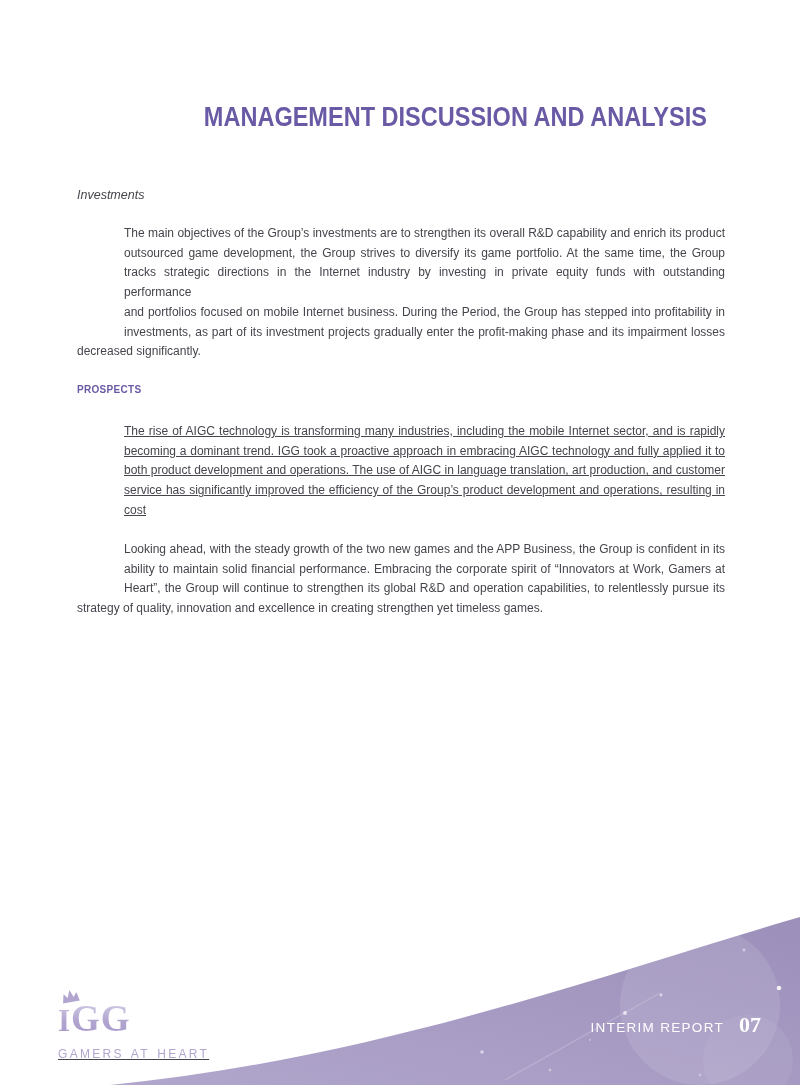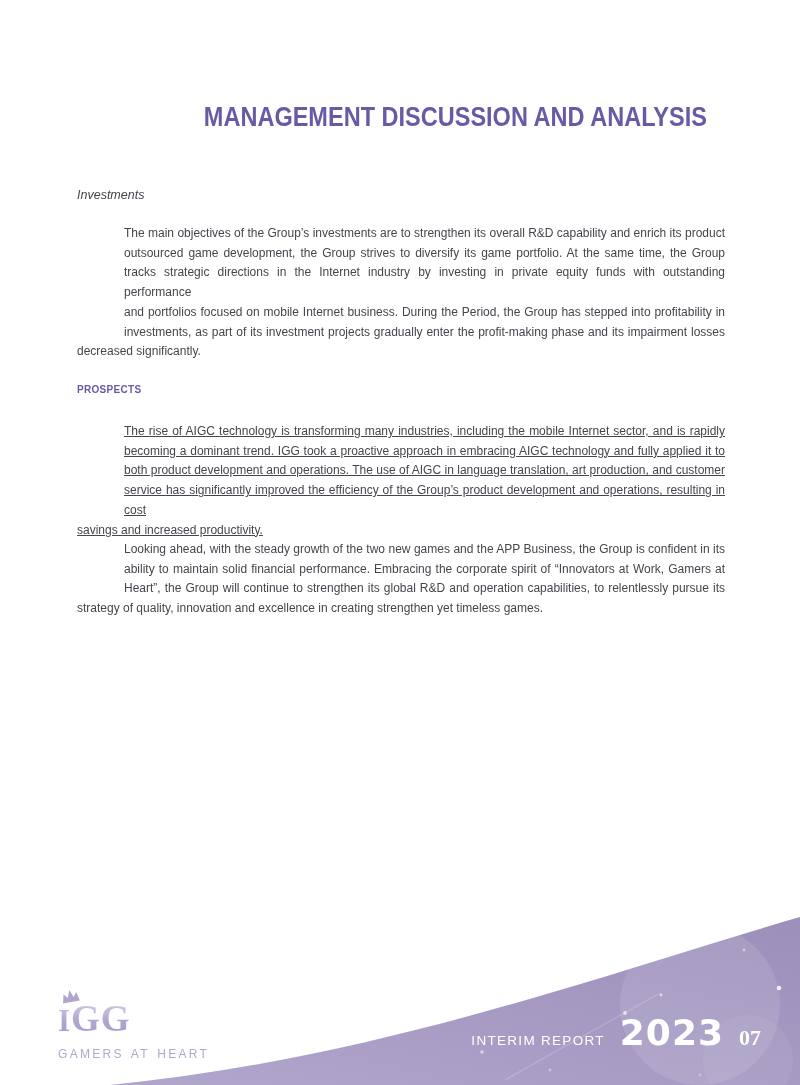--- a/index.html
+++ b/index.html
@@ -69,20 +69,21 @@
     width: 800px; height: 230px;
     display: block;
   }
   .swoosh-stop-a { stop-color: var(--swoosh-a); }
   .swoosh-stop-b { stop-color: var(--swoosh-b); }
   .logo {
     position: absolute;
     left: 58px;
     top: 991px;
     width: 120px;
+    text-decoration: underline;
   }
   .logo-row { position: relative; height: 46px; }
   .crown-icon {
     position: absolute;
     left: 3px; top: -1px;
     transform: rotate(-10deg);
   }
   .logo-text {
     position: absolute;
     left: 0; bottom: 0;
@@ -149,21 +150,20 @@
   <div class="ll">decreased significantly.</div>
 </div>
 
 <h2 class="section-heading">PROSPECTS</h2>
 
 <div class="para" id="para2">
   <div class="jl">The rise of AIGC technology is transforming many industries, including the mobile Internet sector, and is rapidly</div>
   <div class="jl">becoming a dominant trend. IGG took a proactive approach in embracing AIGC technology and fully applied it to</div>
   <div class="jl">both product development and operations. The use of AIGC in language translation, art production, and customer</div>
   <div class="jl">service has significantly improved the efficiency of the Group’s product development and operations, resulting in cost</div>
-  <div class="ll">savings and increased productivity.</div>
 </div>
 
 <div class="para" id="para3">
   <div class="jl">Looking ahead, with the steady growth of the two new games and the APP Business, the Group is confident in its</div>
   <div class="jl">ability to maintain solid financial performance. Embracing the corporate spirit of “Innovators at Work, Gamers at</div>
   <div class="jl">Heart”, the Group will continue to strengthen its global R&amp;D and operation capabilities, to relentlessly pursue its</div>
   <div class="ll">strategy of quality, innovation and excellence in creating strengthen yet timeless games.</div>
 </div>
 
 <svg class="footer-swoosh" viewBox="0 0 800 230" preserveAspectRatio="none" aria-hidden="true">
@@ -195,15 +195,14 @@
     <svg class="crown-icon" width="19" height="13" viewBox="0 0 19 13" aria-hidden="true">
       <path d="M1 12 L3 3 L6.5 7.5 L9.5 0 L12.5 7.5 L16 3 L18 12 Z" fill="#b2a6d0"></path>
     </svg>
     <div class="logo-text"><span class="li">I</span><span class="lgg">GG</span></div>
   </div>
   <div class="logo-tagline">GAMERS AT HEART</div>
 </div>
 
 <div class="report-line">
   <span class="report-label">INTERIM REPORT</span>
-  <span class="report-year">2023</span>
   <span class="page-number">07</span>
 </div>
 
 </body></html>

